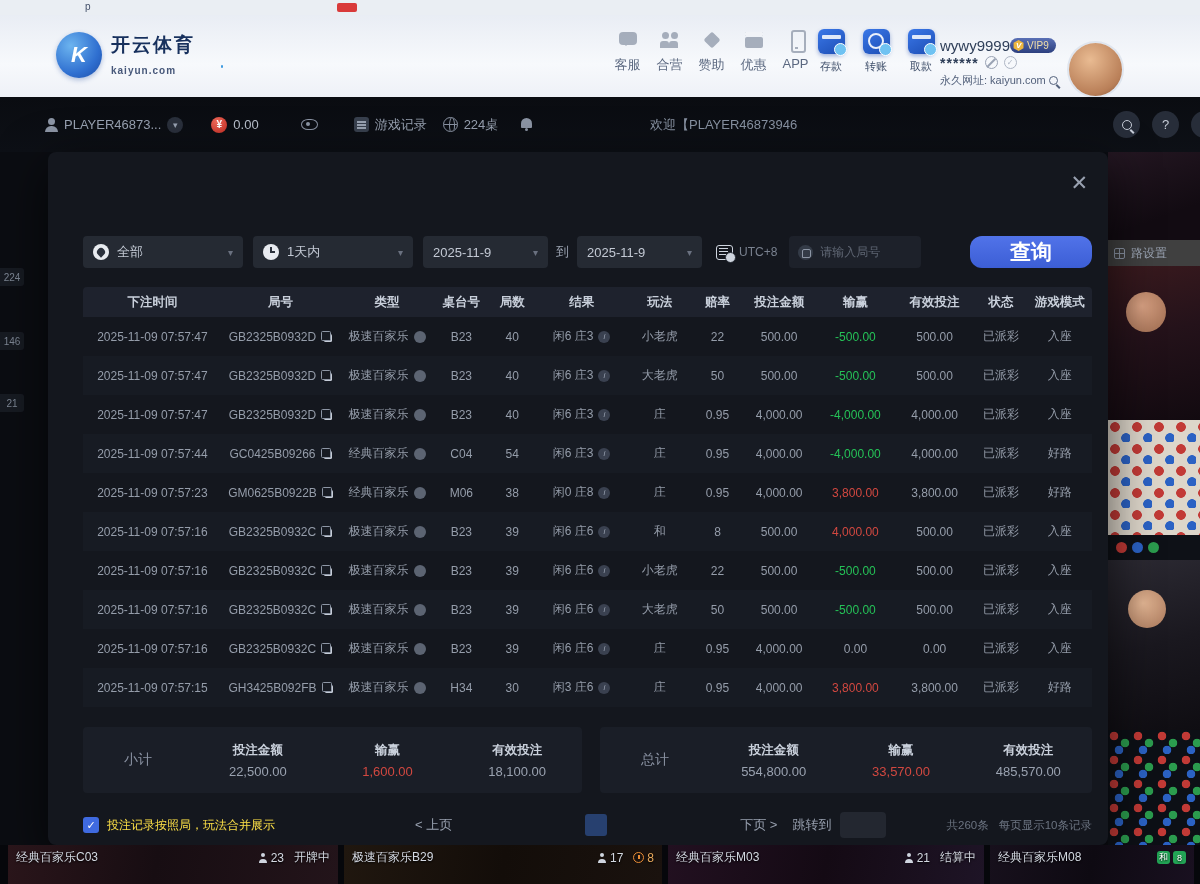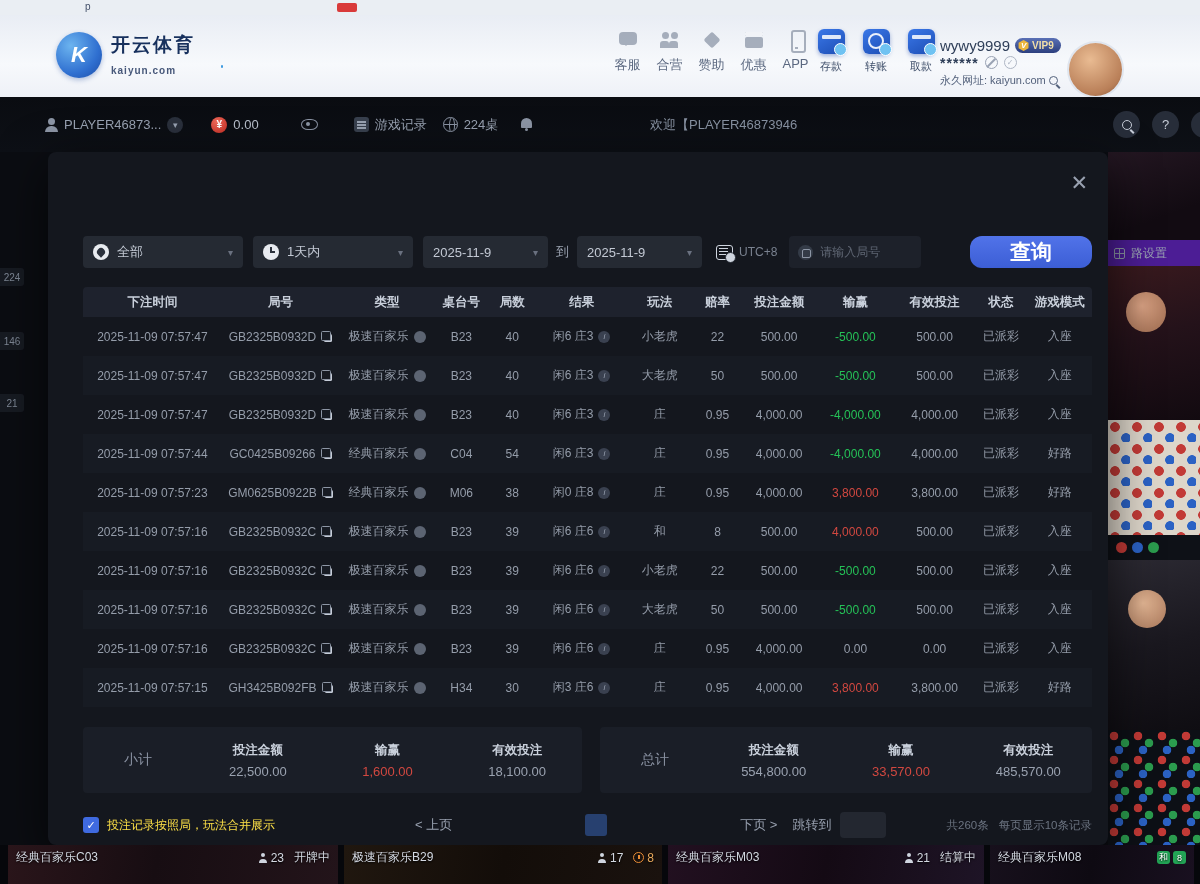--- a/index.html
+++ b/index.html
@@ -39,25 +39,25 @@
 
   .wallet{position:absolute;left:812px;top:14px;display:flex;gap:7px;}
   .w-act{width:38px;display:flex;flex-direction:column;align-items:center;gap:5px;cursor:pointer;}
   .w-act .wi{width:27px;height:25px;border-radius:6px;background:linear-gradient(150deg,#3b78e8,#1c4db4);position:relative;box-shadow:0 2px 4px rgba(30,70,170,.4);}
   .w-act .wi::before{content:"";position:absolute;left:4px;top:6px;width:19px;height:4px;background:rgba(255,255,255,.85);border-radius:1px;}
   .w-act .wi::after{content:"";position:absolute;right:-2px;bottom:-2px;width:11px;height:11px;border-radius:50%;background:#6fc2f2;border:1px solid #fff;}
   .w-act.act-transfer .wi::before{width:12px;height:12px;border-radius:50%;border:2.5px solid rgba(255,255,255,.9);background:transparent;left:5px;top:4px;}
   .w-act .lb{font-size:11px;color:#40506b;white-space:nowrap;}
 
   .userbox{position:absolute;left:940px;top:22px;width:125px;}
-  .u-line1{display:flex;align-items:center;gap:5px;}
+  .u-line1{display:flex;align-items:center;}
   .u-name{font-size:15px;color:#2e3e58;}
   .vip{display:flex;align-items:center;height:15px;border-radius:8px;background:linear-gradient(180deg,#5a70b5,#2c3f7e);padding:0 7px 0 3px;gap:3px;}
   .vip .v{width:11px;height:11px;background:#ecb63e;clip-path:polygon(50% 0,95% 25%,95% 75%,50% 100%,5% 75%,5% 25%);color:#fff;font-size:8px;font-weight:bold;display:flex;align-items:center;justify-content:center;}
-  .vip .t{font-size:10px;font-weight:bold;color:#f2dfa8;}
+  .vip .t{font-size:10px;font-weight:normal;color:#f2dfa8;}
   .u-line2{display:flex;align-items:center;gap:6px;margin-top:2px;}
   .u-mask{font-size:14px;font-weight:bold;color:#2e3e58;letter-spacing:1px;line-height:10px;}
   .eye-slash{width:13px;height:13px;border-radius:50%;border:1.5px solid #9aa3b4;position:relative;cursor:pointer;}
   .eye-slash::before{content:"";position:absolute;left:-1px;top:4.5px;width:12px;height:1.5px;background:#9aa3b4;transform:rotate(-45deg);}
   .chk-circ{width:13px;height:13px;border-radius:50%;border:1.5px solid #aeb6c4;color:#aeb6c4;font-size:8px;display:flex;align-items:center;justify-content:center;cursor:pointer;}
   .u-line3{display:flex;align-items:center;gap:3px;margin-top:4px;}
   .u-dom{font-size:11px;color:#54627c;white-space:nowrap;}
   .mag-s{width:9px;height:9px;border:1.5px solid #54627c;border-radius:50%;position:relative;flex:none;cursor:pointer;}
   .mag-s::after{content:"";position:absolute;left:7px;top:7px;width:5px;height:1.5px;background:#54627c;transform:rotate(45deg);transform-origin:0 0;}
   .avatar{position:absolute;left:1069px;top:28px;width:53px;height:53px;border-radius:50%;background:radial-gradient(circle at 40% 32%,#e9bb92,#b97f58 70%,#7d5238);box-shadow:0 0 0 2px #dfe5ee;cursor:pointer;}
@@ -82,21 +82,21 @@
   .bell-ic::after{content:"";position:absolute;left:5px;bottom:0;width:3px;height:3px;border-radius:50%;background:#8c95a5;}
   .welcome{position:absolute;left:650px;top:0;height:55px;display:flex;align-items:center;font-size:13px;color:#8892a2;white-space:nowrap;}
   .sh-right{position:absolute;right:0;top:14px;display:flex;gap:12px;}
   .circ-btn{width:27px;height:27px;border-radius:50%;background:#272d39;color:#c6ccd7;font-size:13px;display:flex;align-items:center;justify-content:center;cursor:pointer;flex:none;}
   .mag-m{width:10px;height:10px;border:1.8px solid #c6ccd7;border-radius:50%;position:relative;}
   .mag-m::after{content:"";position:absolute;left:8px;top:8px;width:5px;height:1.8px;background:#c6ccd7;transform:rotate(45deg);transform-origin:0 0;}
 
   
   .right-rail{position:absolute;left:1108px;top:152px;width:92px;height:693px;}
   .rr-video1{position:absolute;left:0;top:0;width:92px;height:88px;background:linear-gradient(160deg,#241722,#120b12 70%);}
-  .rr-toolbar{position:absolute;left:0;top:88px;width:92px;height:26px;background:#4c1d95;display:flex;align-items:center;gap:6px;padding-left:6px;color:#9aa3b2;font-size:12px;}
+  .rr-toolbar{position:absolute;left:0;top:88px;width:92px;height:26px;background:#404040;display:flex;align-items:center;gap:6px;padding-left:6px;color:#9aa3b2;font-size:12px;}
   .grid-ic{width:11px;height:11px;border:1.4px solid #8c95a5;border-radius:2px;position:relative;}
   .grid-ic::before{content:"";position:absolute;left:4px;top:-1px;width:1.3px;height:11px;background:#8c95a5;}
   .grid-ic::after{content:"";position:absolute;left:-1px;top:4px;width:11px;height:1.3px;background:#8c95a5;}
   .rr-video2{position:absolute;left:0;top:114px;width:92px;height:154px;background:linear-gradient(165deg,#3a1a1e 0%,#24121a 45%,#120a10 100%);}
   .rr-video2::before{content:"";position:absolute;left:18px;top:26px;width:40px;height:40px;border-radius:50%;background:radial-gradient(circle at 40% 35%,#d8a183,#9c6a4e);}
   .rr-bead-light{position:absolute;left:0;top:268px;width:92px;height:115px;background-color:#ddd6ca;background-image:radial-gradient(circle at 7px 7px,#c23a36 4.5px,transparent 5.2px),radial-gradient(circle at 18px 18px,#2b62c4 4.5px,transparent 5.2px);background-size:22px 22px;}
   .rr-chips{position:absolute;left:0;top:383px;width:92px;height:25px;background:#0e1117;display:flex;align-items:center;gap:5px;padding-left:8px;}
   .rr-chips i{width:11px;height:11px;border-radius:50%;display:block;}
   .rr-video3{position:absolute;left:0;top:408px;width:92px;height:170px;background:linear-gradient(165deg,#2c2a33 0%,#1a181f 50%,#0f0d12 100%);}
   .rr-video3::before{content:"";position:absolute;left:20px;top:30px;width:38px;height:38px;border-radius:50%;background:radial-gradient(circle at 40% 35%,#e3b694,#a8775a);}

